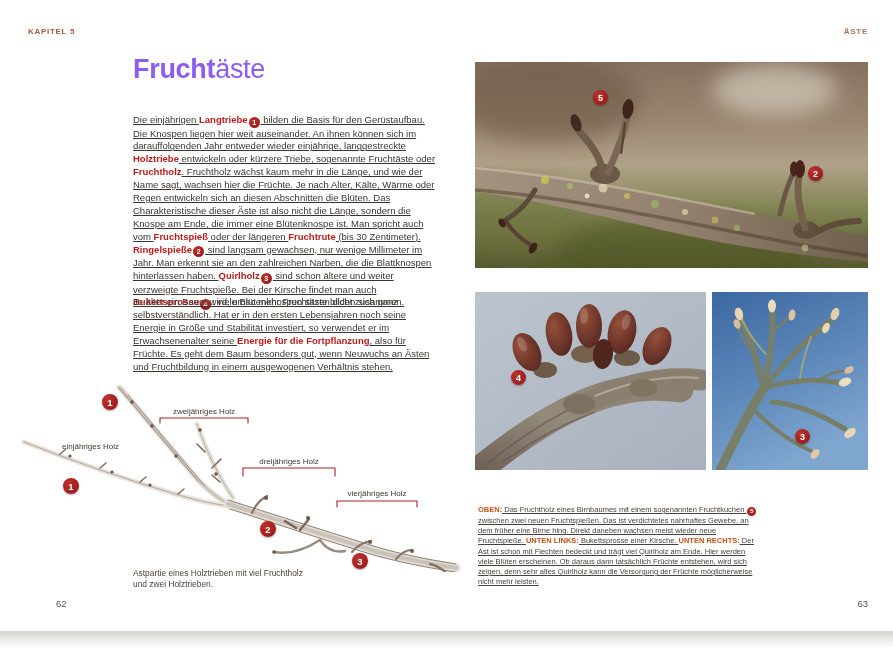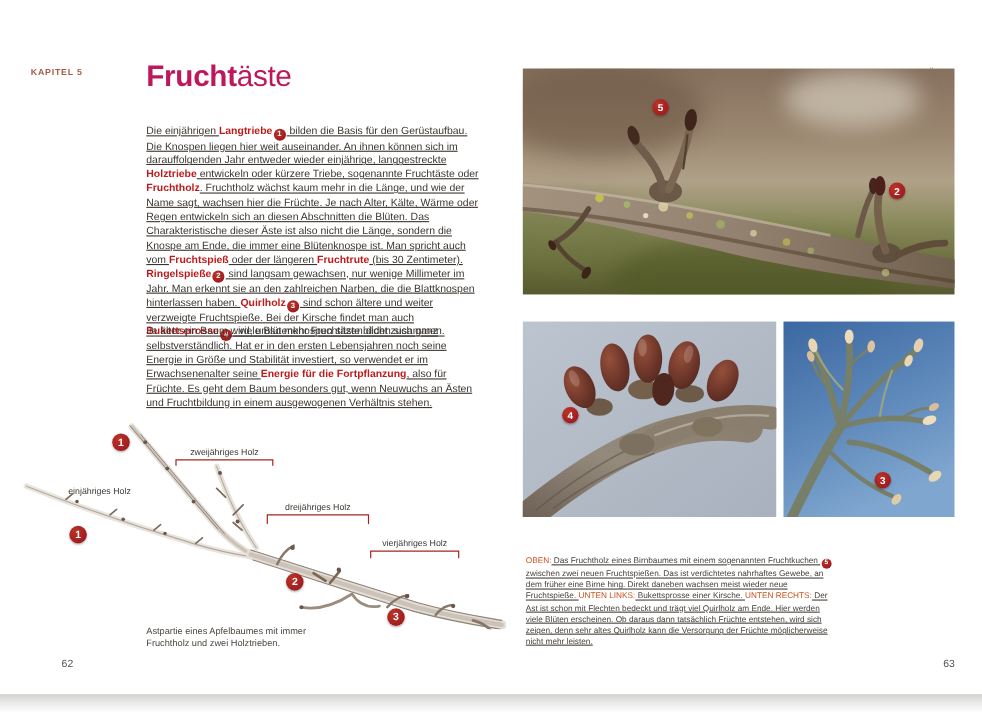--- a/index.html
+++ b/index.html
@@ -8,44 +8,44 @@
     background:#ffffff;
     font-family:"Liberation Sans",sans-serif;
     -webkit-font-smoothing:antialiased;
   }
   .bottom-edge{
     position:absolute;left:0;top:631px;width:893px;height:17px;
     background:linear-gradient(to bottom,#d2d2d0 0%,#e9e9e8 45%,#ffffff 100%);
   }
   .kicker{
     position:absolute;top:27px;font-size:8px;font-weight:bold;
-    letter-spacing:.7px;color:#a85a42;margin-top:34px;
+    letter-spacing:.7px;color:#a85a42;
   }
   .kicker-left{left:28px;}
   .kicker-right{right:25px;color:#b07258;}
   .page-number{position:absolute;top:598px;font-size:9.5px;color:#58534e;margin-left:28px;}
   .pn-left{left:28px;}
   .pn-right{right:25px;text-align:right;}
 
   .title{
     position:absolute;left:133px;top:54px;
-    font-size:27px;color:#be185d;letter-spacing:-.3px;
+    font-size:27px;color:#8b5cf6;letter-spacing:-.3px;
   }
   .title .t-bold{font-weight:bold;}
   .title .t-reg{font-weight:normal;}
 
   .para{
     position:absolute;left:133px;width:305px;
     font-size:9.5px;line-height:12.9px;color:#3a3530;text-align:left;
   }
   .para-1{top:114px;}
   .para-2{top:296px;}
   .run-n{font-weight:normal;text-decoration:underline;}
   .run-b{font-weight:bold;color:#bf1a1a;}
-  .run-l{font-weight:normal;color:#c8521c;}
+  .run-l{font-weight:bold;color:#c8521c;}
   .ibadge{
     display:inline-block;width:11px;height:11px;border-radius:50%;
     background:radial-gradient(circle at 35% 30%,#bb3228,#96141a);
     color:#fff;font-size:7px;font-weight:bold;line-height:11px;
     text-align:center;vertical-align:-1.5px;margin:0 1px;
   }
   .photo-caption .ibadge{width:9px;height:9px;font-size:6px;line-height:9px;vertical-align:-1px;}
 
   .diagram{position:absolute;left:0;top:372px;width:460px;height:200px;}
   .diagram svg{position:absolute;left:0;top:0;}
@@ -156,21 +156,21 @@
       <text x="204" y="42" text-anchor="middle">zweijähriges Holz</text>
       <text x="289" y="92" text-anchor="middle">dreijähriges Holz</text>
       <text x="377" y="124" text-anchor="middle">vierjähriges Holz</text>
     </svg>
     <div class="badge badge-md" style="left:102px;top:22px;">1</div>
     <div class="badge badge-md" style="left:63px;top:106px;">1</div>
     <div class="badge badge-md" style="left:260px;top:149px;">2</div>
     <div class="badge badge-md" style="left:352px;top:181px;">3</div>
   </div>
 
-  <div class="diagram-caption">Astpartie eines Apfelbaumes mit immer Fruchtholz und zwei Holztrieben.</div>
+  <div class="diagram-caption">Astpartie eines Holztrieben mit viel Fruchtholz und zwei Holztrieben.</div>
 
   <div class="photo photo-top">
     <svg width="393" height="206" viewBox="0 0 393 206" preserveAspectRatio="none">
       <defs>
         <linearGradient id="bgTop" x1="0" y1="0" x2="0" y2="1">
           <stop offset="0" stop-color="#86705e"></stop>
             <stop offset=".3" stop-color="#9c8871"></stop>
           <stop offset=".5" stop-color="#b0a189"></stop>
             <stop offset=".68" stop-color="#8a8a5c"></stop>
           <stop offset=".85" stop-color="#6b6f3e"></stop>

